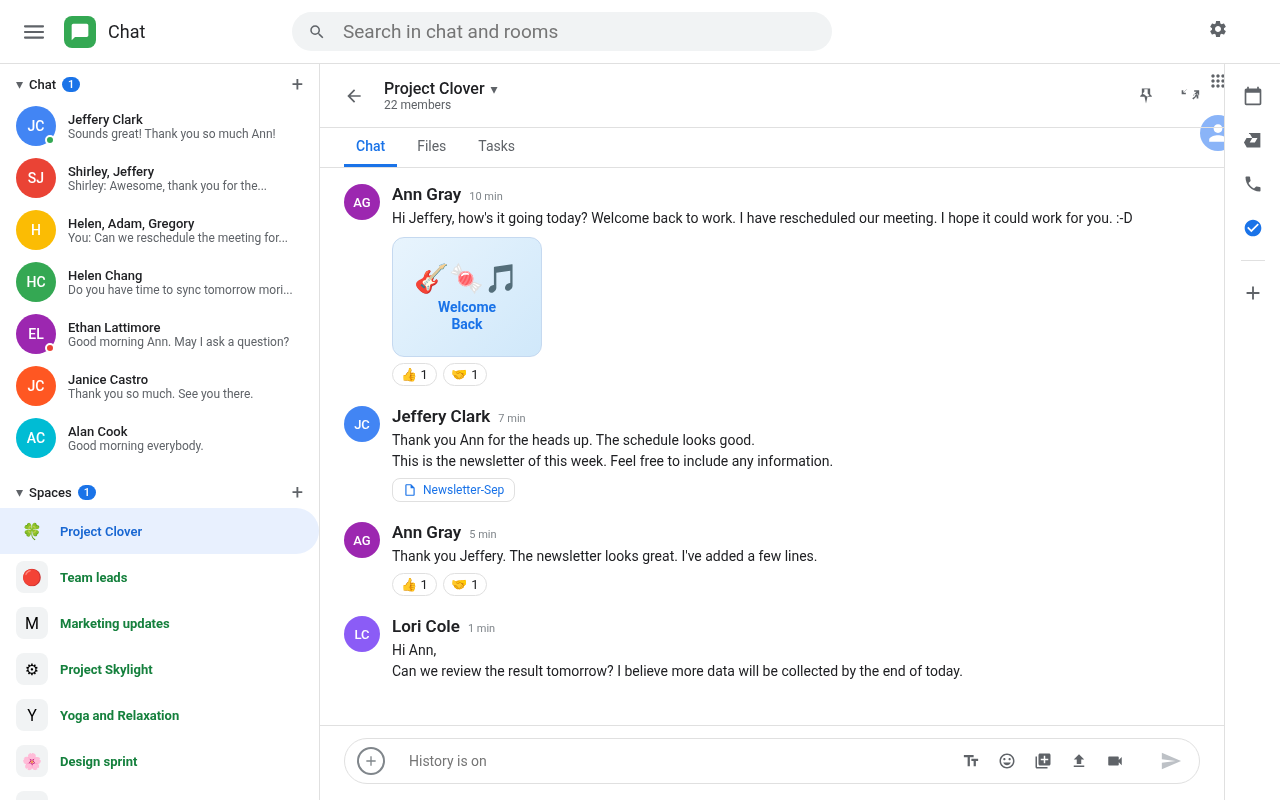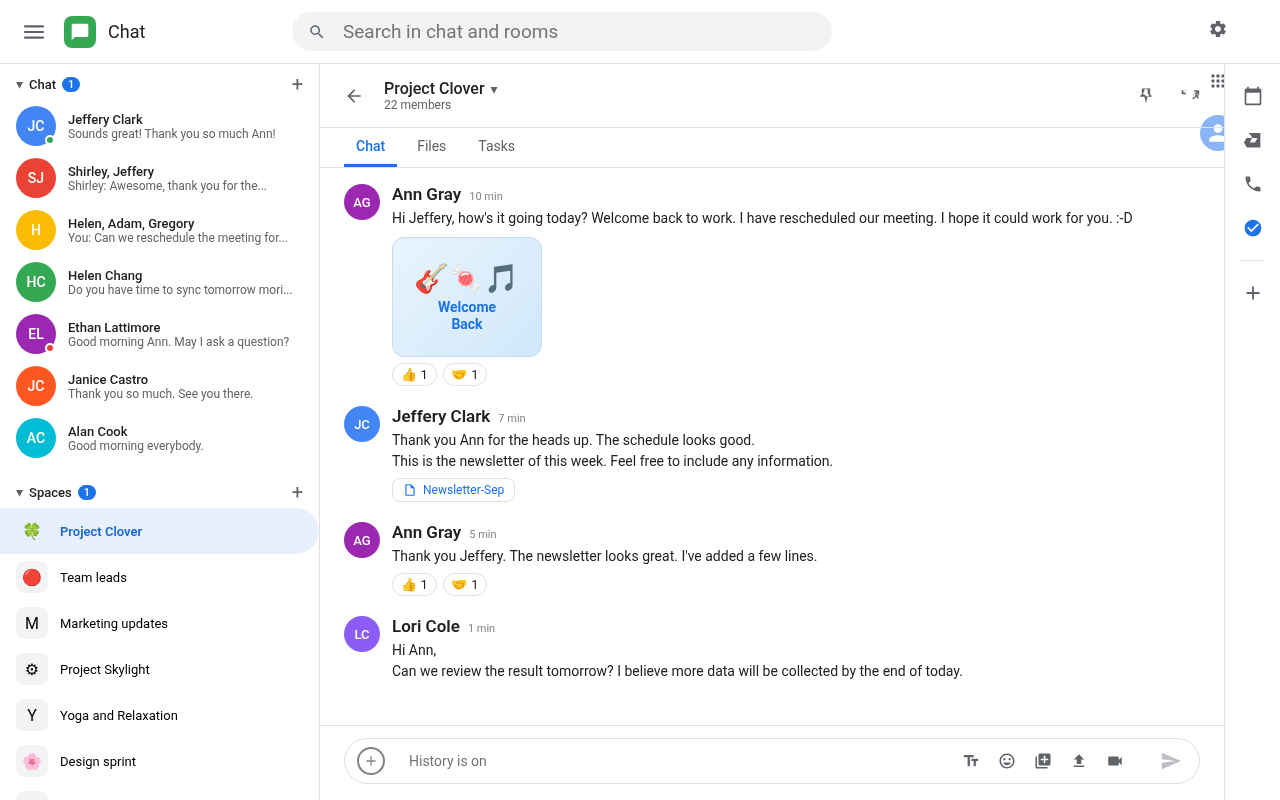--- a/index.html
+++ b/index.html
@@ -87,21 +87,21 @@
     .space-icon {
       width: 32px;
       height: 32px;
       border-radius: 8px;
       display: flex;
       align-items: center;
       justify-content: center;
       font-size: 16px;
       flex-shrink: 0;
     }
-    .space-name { font-size: 13px; color: #000000; font-weight: 400; }
+    .space-name { font-size: 13px; color: #15803d; font-weight: 700; }
     .space-item.active .space-name { font-weight: 600; color: #1967d2; }
 
     
     .main-area {
       flex: 1;
       display: flex;
       flex-direction: column;
       overflow: hidden;
     }
 

